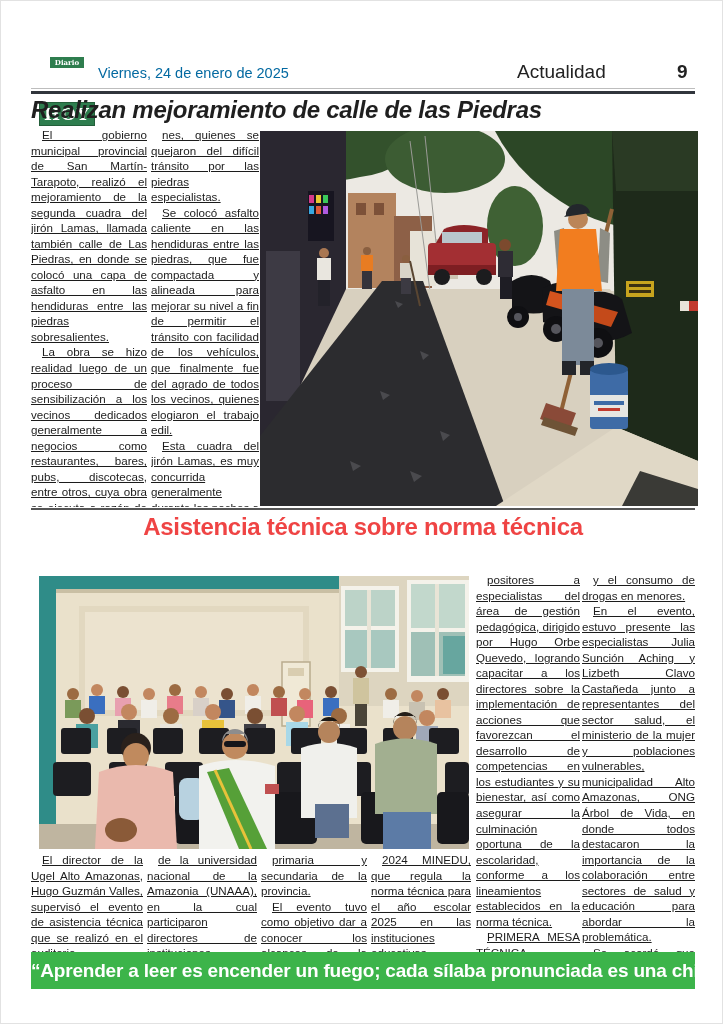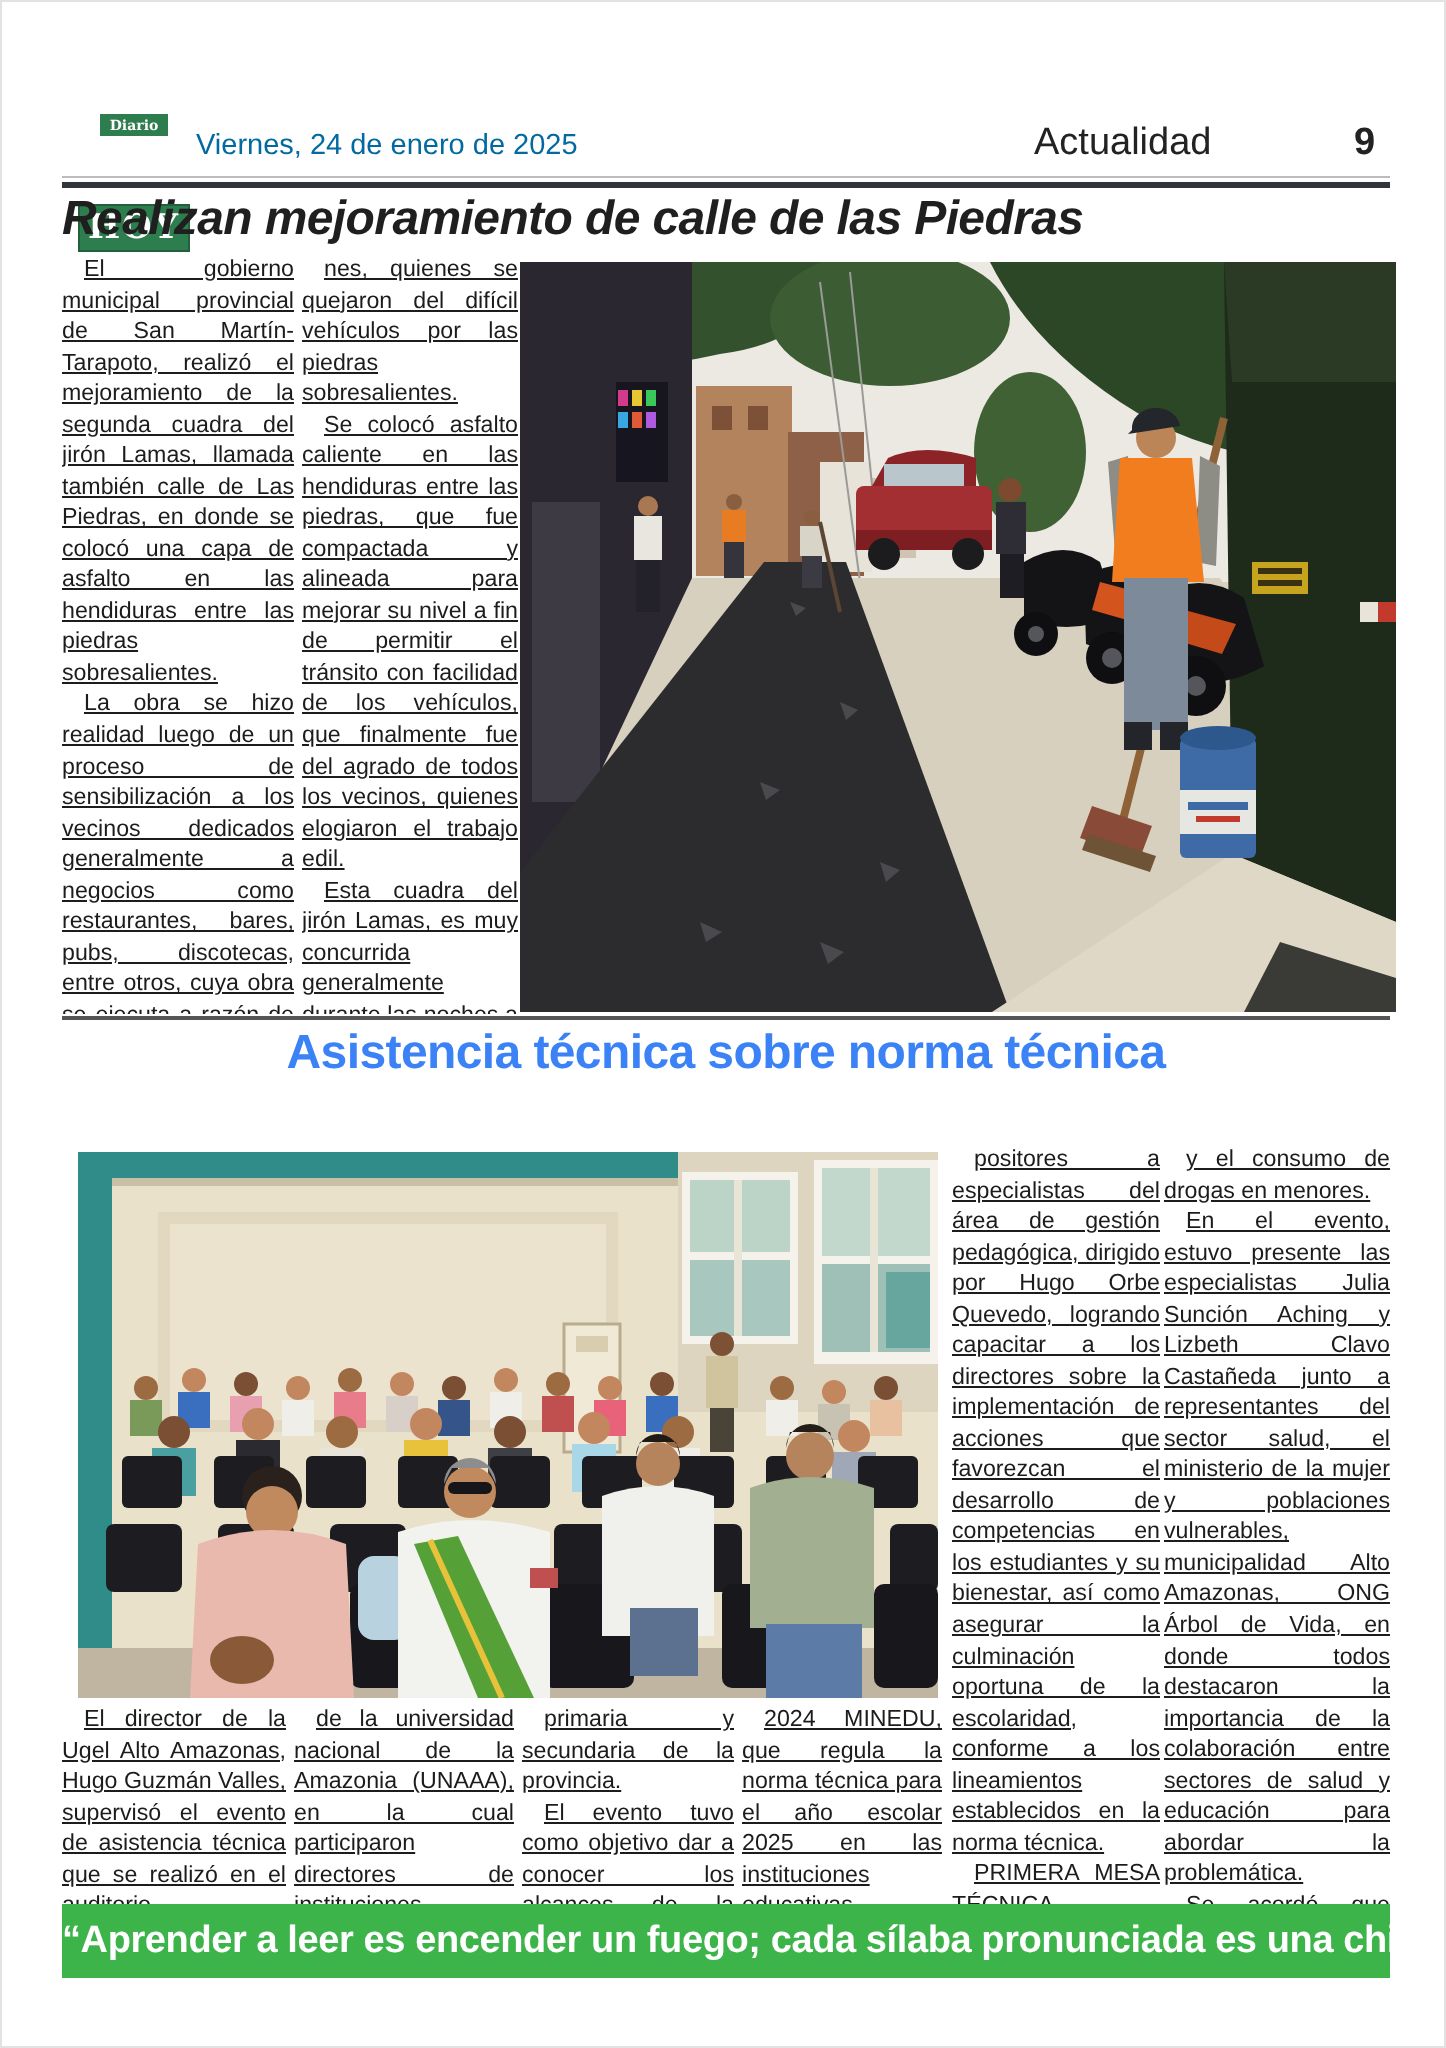--- a/index.html
+++ b/index.html
@@ -18,21 +18,21 @@
     font-weight:bold;font-size:17px;letter-spacing:1px;padding:1px 4px;border:1px solid #235f3a;margin-top:35px;}
   .date{left:97px;top:64px;font-size:14.5px;color:#0369a1;}
   .section{left:516px;top:60px;font-size:19px;font-weight:normal;color:#222;}
   .pagenum{left:676px;top:60px;font-size:19px;font-weight:bold;color:#222;}
   .rule-thin{left:30px;top:87px;width:664px;height:1px;background:#bdbdbd;}
   .rule-thick{left:30px;top:90px;width:664px;height:3px;background:var(--rule_dark);}
   
   .headline1{left:30px;top:95px;width:664px;text-align:left;font-size:24px;font-weight:bold;
     letter-spacing:-0.3px;color:#1f1f1f;font-style:italic;}
   .headline2{left:30px;top:512px;width:664px;text-align:center;font-size:24px;font-weight:bold;
-    letter-spacing:-0.3px;color:#3b82f6;line-height:28px;}
+    letter-spacing:-0.3px;color:#ef4444;line-height:28px;}
   .sep-rule{left:30px;top:507px;width:664px;height:2px;background:#555;}
   
   .col{font-size:11.6px;line-height:1.34;text-align:justify;overflow:hidden;}
   .col p{margin:0;text-indent:11px;text-decoration:underline;}
   .a1c1{left:30px;top:126px;width:116px;height:380px;}
   .a1c2{left:150px;top:126px;width:108px;height:380px;}
   .a2ca{left:475px;top:571px;width:104px;height:386px;}
   .a2cb{left:581px;top:571px;width:113px;height:386px;}
   .b1{left:30px;top:851px;width:112px;height:106px;}
   .b2{left:146px;top:851px;width:110px;height:106px;}
@@ -61,21 +61,21 @@
   <div class="abs pagenum">9</div>
   <div class="abs rule-thin"></div>
   <div class="abs rule-thick"></div>
 
   <div class="abs headline1">Realizan mejoramiento de calle de las Piedras</div>
   <div class="abs col a1c1">
       <p>El gobierno municipal provincial de San Martín-Tarapoto, realizó el mejoramiento de la segunda cuadra del jirón Lamas, llamada también calle de Las Piedras, en donde se colocó una capa de asfalto en las hendiduras entre las piedras sobresalientes.</p>
       <p>La obra se hizo realidad luego de un proceso de sensibilización a los vecinos dedicados generalmente a negocios como restaurantes, bares, pubs, discotecas, entre otros, cuya obra se ejecuta a razón de los múltiples reclamos de conductores de motos lineales, mototaxis y peato-</p>
     </div>
   <div class="abs col a1c2">
-      <p>nes, quienes se quejaron del difícil vehículos por las piedras sobresalientes.</p>
+      <p>nes, quienes se quejaron del difícil tránsito por las piedras especialistas.</p>
       <p>Se colocó asfalto caliente en las hendiduras entre las piedras, que fue compactada y alineada para mejorar su nivel a fin de permitir el tránsito con facilidad de los vehículos, que finalmente fue del agrado de todos los vecinos, quienes elogiaron el trabajo edil.</p>
       <p>Esta cuadra del jirón Lamas, es muy concurrida generalmente durante las noches a razón de los restaurantes, bares y discotecas.</p>
     </div>
 
   <div class="abs photo1">
     <svg viewBox="0 0 438 375" preserveAspectRatio="none">
       <rect width="438" height="375" fill="#d9d2c3"></rect>
       <rect width="438" height="160" fill="#ece9e3"></rect>
 
       <rect x="88" y="62" width="48" height="95" fill="#b3835e"></rect>

